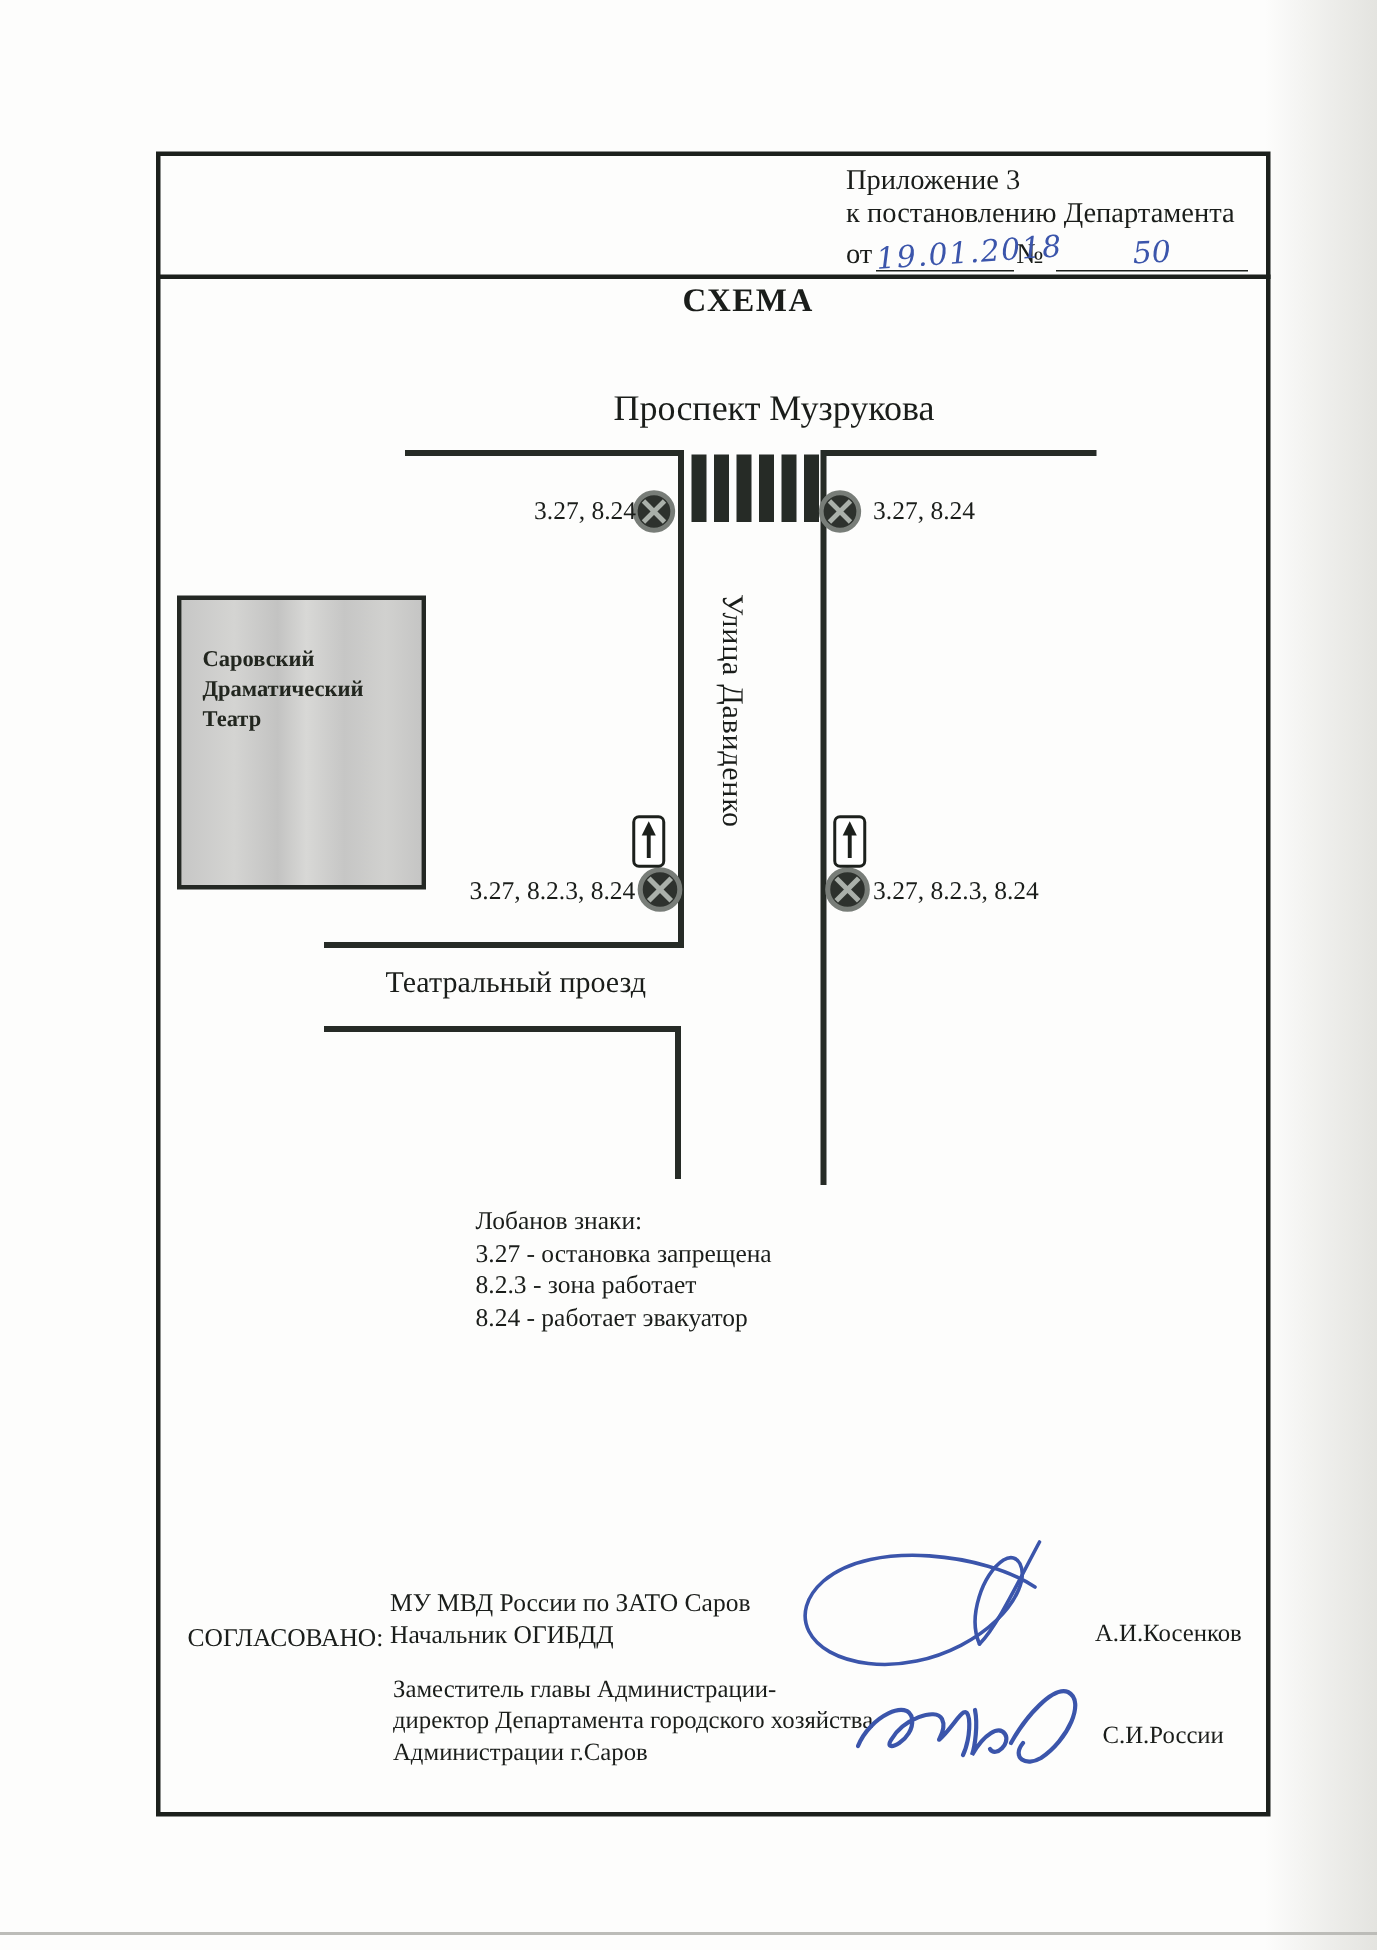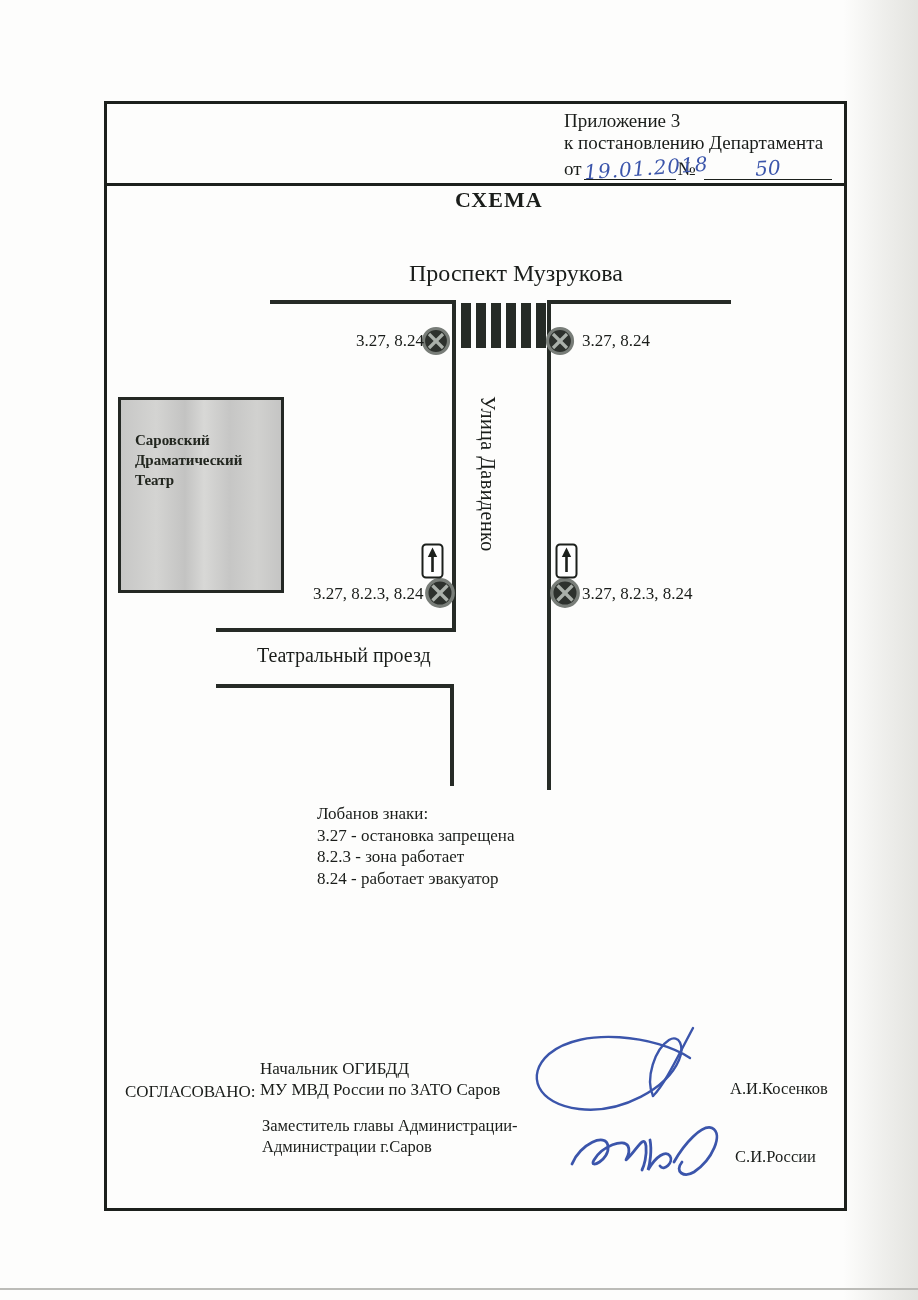--- a/index.html
+++ b/index.html
@@ -170,25 +170,26 @@
   <div class="legend">
     <div>Лобанов знаки:</div>
     <div>3.27 - остановка запрещена</div>
     <div>8.2.3 - зона работает</div>
     <div>8.24 -  работает эвакуатор</div>
   </div>
 
   <div class="approve-label">СОГЛАСОВАНО:</div>
 
   <div class="approver-pos1">
+    <div>МУ МВД России  по ЗАТО Саров</div>
     <div>Начальник ОГИБДД</div>
-    <div>МУ МВД России  по ЗАТО Саров</div>
   </div>
   <div class="approver-pos2">
     <div>Заместитель главы Администрации-</div>
+    <div>директор Департамента городского хозяйства</div>
     <div>Администрации г.Саров</div>
   </div>
 
   <div class="approver-name1">А.И.Косенков</div>
   <div class="approver-name2">С.И.России</div>
 
   <div class="sig" style="left:527px; top:1026px;">
     <svg width="172" height="100" viewBox="0 0 172 100" fill="none">
       <path d="M163 32 C130 10 55 0 22 28 C-2 49 10 78 52 83 C95 88 140 62 152 34 C158 20 152 8 142 14 C128 23 118 52 126 70" stroke="#3b55ab" stroke-width="2.4" stroke-linecap="round"></path>
       <path d="M126 70 C138 58 152 28 166 2" stroke="#3b55ab" stroke-width="2.4" stroke-linecap="round"></path>

